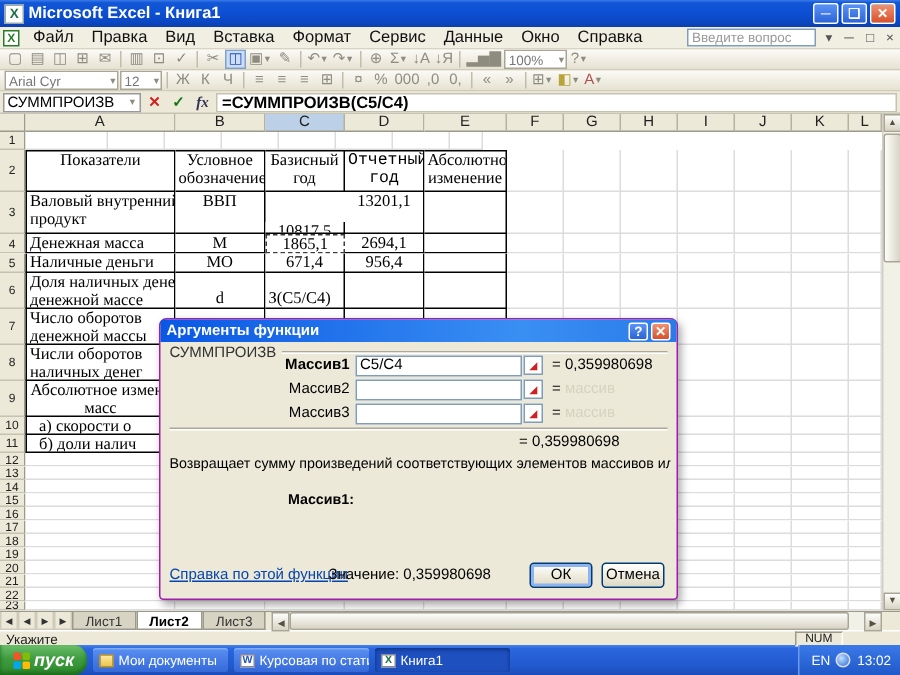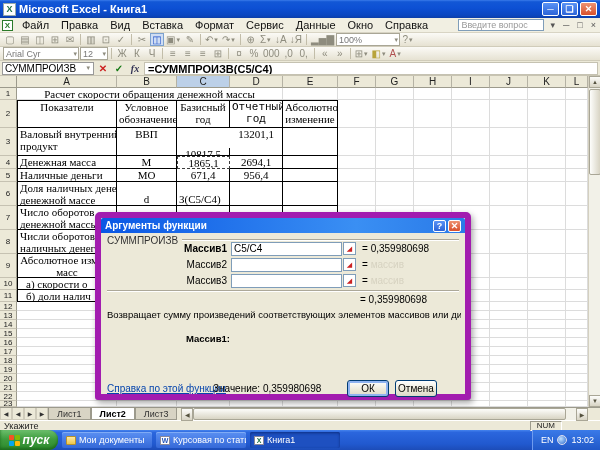--- a/index.html
+++ b/index.html
@@ -100,22 +100,22 @@
   .task.active{background:#1e50c0;box-shadow:inset 0 1px 3px #0c2e80}
   .tico{width:10px;height:9px;flex:none}
   .ic-folder{background:linear-gradient(180deg,#ffe9a2,#edc54a);border:1px solid #b8922a;border-radius:1px}
   .ic-word{background:#fff;border:1px solid #889;color:#2255bb;font-size:7px;line-height:8px;text-align:center;font-weight:bold}
   .ic-excel{background:#fff;border:1px solid #889;color:#1d7044;font-size:7px;line-height:8px;text-align:center;font-weight:bold}
   .tray{margin-left:auto;height:20px;display:flex;align-items:center;gap:4px;padding:0 6px 0 8px;border-left:1px solid #6f9bef;
     background:linear-gradient(180deg,#3a7ae8,#2058c8);color:#fff;font-size:9px}
   .trayicon{width:10px;height:10px;border-radius:50%;background:radial-gradient(circle at 35% 35%,#bfe0ff,#2a6ad0);border:1px solid #dde}
 
   
-  .dialog{position:absolute;left:95px;top:212px;width:376px;height:188px;z-index:9;
-    border:6px solid #a21caf;border-radius:5px 5px 3px 3px;background:#ece9d8;box-shadow:2px 3px 6px rgba(0,0,0,.35)}
+  .dialog{position:absolute;left:106px;top:212px;width:346px;height:188px;z-index:9;
+    border:1px solid #a21caf;border-radius:5px 5px 3px 3px;background:#ece9d8;box-shadow:2px 3px 6px rgba(0,0,0,.35)}
   .dlg-title{height:15px;display:flex;align-items:center;padding:0 4px;gap:2px;border-radius:2px 2px 0 0;
     background:linear-gradient(90deg,#0a57e4,#3a8ff3 70%,#2a7ae8);color:#fff;font-weight:bold;font-size:10px}
   .dlg-tbtns{margin-left:auto;display:flex;gap:2px}
   .dbtn{width:13px;height:12px;border:1px solid #fff;border-radius:2px;color:#fff;font-size:9px;line-height:10px;text-align:center;
     background:linear-gradient(180deg,#5a93f5,#2c64d8);font-weight:bold}
   .dbtn.close{background:linear-gradient(180deg,#ee9372,#d8502c)}
   .dlg-body{position:relative;height:167px;font-size:11px;color:#000}
   .dlg-grp{position:absolute;left:6px;top:2px;right:6px;display:flex;align-items:center;gap:4px;font-size:10px;color:#333}
   .grp-line{flex:1;border-top:1px solid #fff;box-shadow:0 -1px #aca899}
   .dlg-row{position:absolute;left:0;right:6px;height:15px;display:flex;align-items:center}
@@ -194,21 +194,21 @@
       <span class="tb-sep"></span>
       <span class="tb-btn">↶<span class="tb-dd">▾</span></span>
       <span class="tb-btn">↷<span class="tb-dd">▾</span></span>
       <span class="tb-sep"></span>
       <span class="tb-btn">⊕</span>
       <span class="tb-btn">Σ<span class="tb-dd">▾</span></span>
       <span class="tb-btn">↓А</span>
       <span class="tb-btn">↓Я</span>
       <span class="tb-sep"></span>
       <span class="tb-btn">▂▅▇</span>
-      <span class="tb-select" style="width: 64px;">
+      <span class="tb-select" style="width: 42px;">
         <span class="tb-val">100%</span>
         <span class="tb-dd">▾</span>
       </span>
       <span class="tb-btn">?<span class="tb-dd">▾</span></span>
     </div>
   <div class="toolbar" id="tb-fmt">
       <span class="tb-select" style="width: 76px;">
         <span class="tb-val">Arial Cyr</span>
         <span class="tb-dd">▾</span>
       </span>
@@ -263,21 +263,20 @@
         <span class="col-h" style="width: 38px;">G</span>
         <span class="col-h" style="width: 38px;">H</span>
         <span class="col-h" style="width: 38px;">I</span>
         <span class="col-h" style="width: 38px;">J</span>
         <span class="col-h" style="width: 38px;">K</span>
         <span class="col-h" style="width: 22px;">L</span>
       </div>
     <div class="rows">
         <div class="grid-row" style="height: 12px;">
           <span class="row-h">1</span>
-          <span class="cell" style="width: 266px; text-align: center;"><span class="ct">Расчет скорости обращения денежной массы</span></span>
           <span class="cell" style="width: 55px;"></span>
           <span class="cell" style="width: 38px;"></span>
           <span class="cell" style="width: 38px;"></span>
           <span class="cell" style="width: 38px;"></span>
           <span class="cell" style="width: 38px;"></span>
           <span class="cell" style="width: 38px;"></span>
           <span class="cell" style="width: 38px;"></span>
           <span class="cell" style="width: 22px;"></span>
         </div>
         <div class="grid-row" style="height: 28px;">

